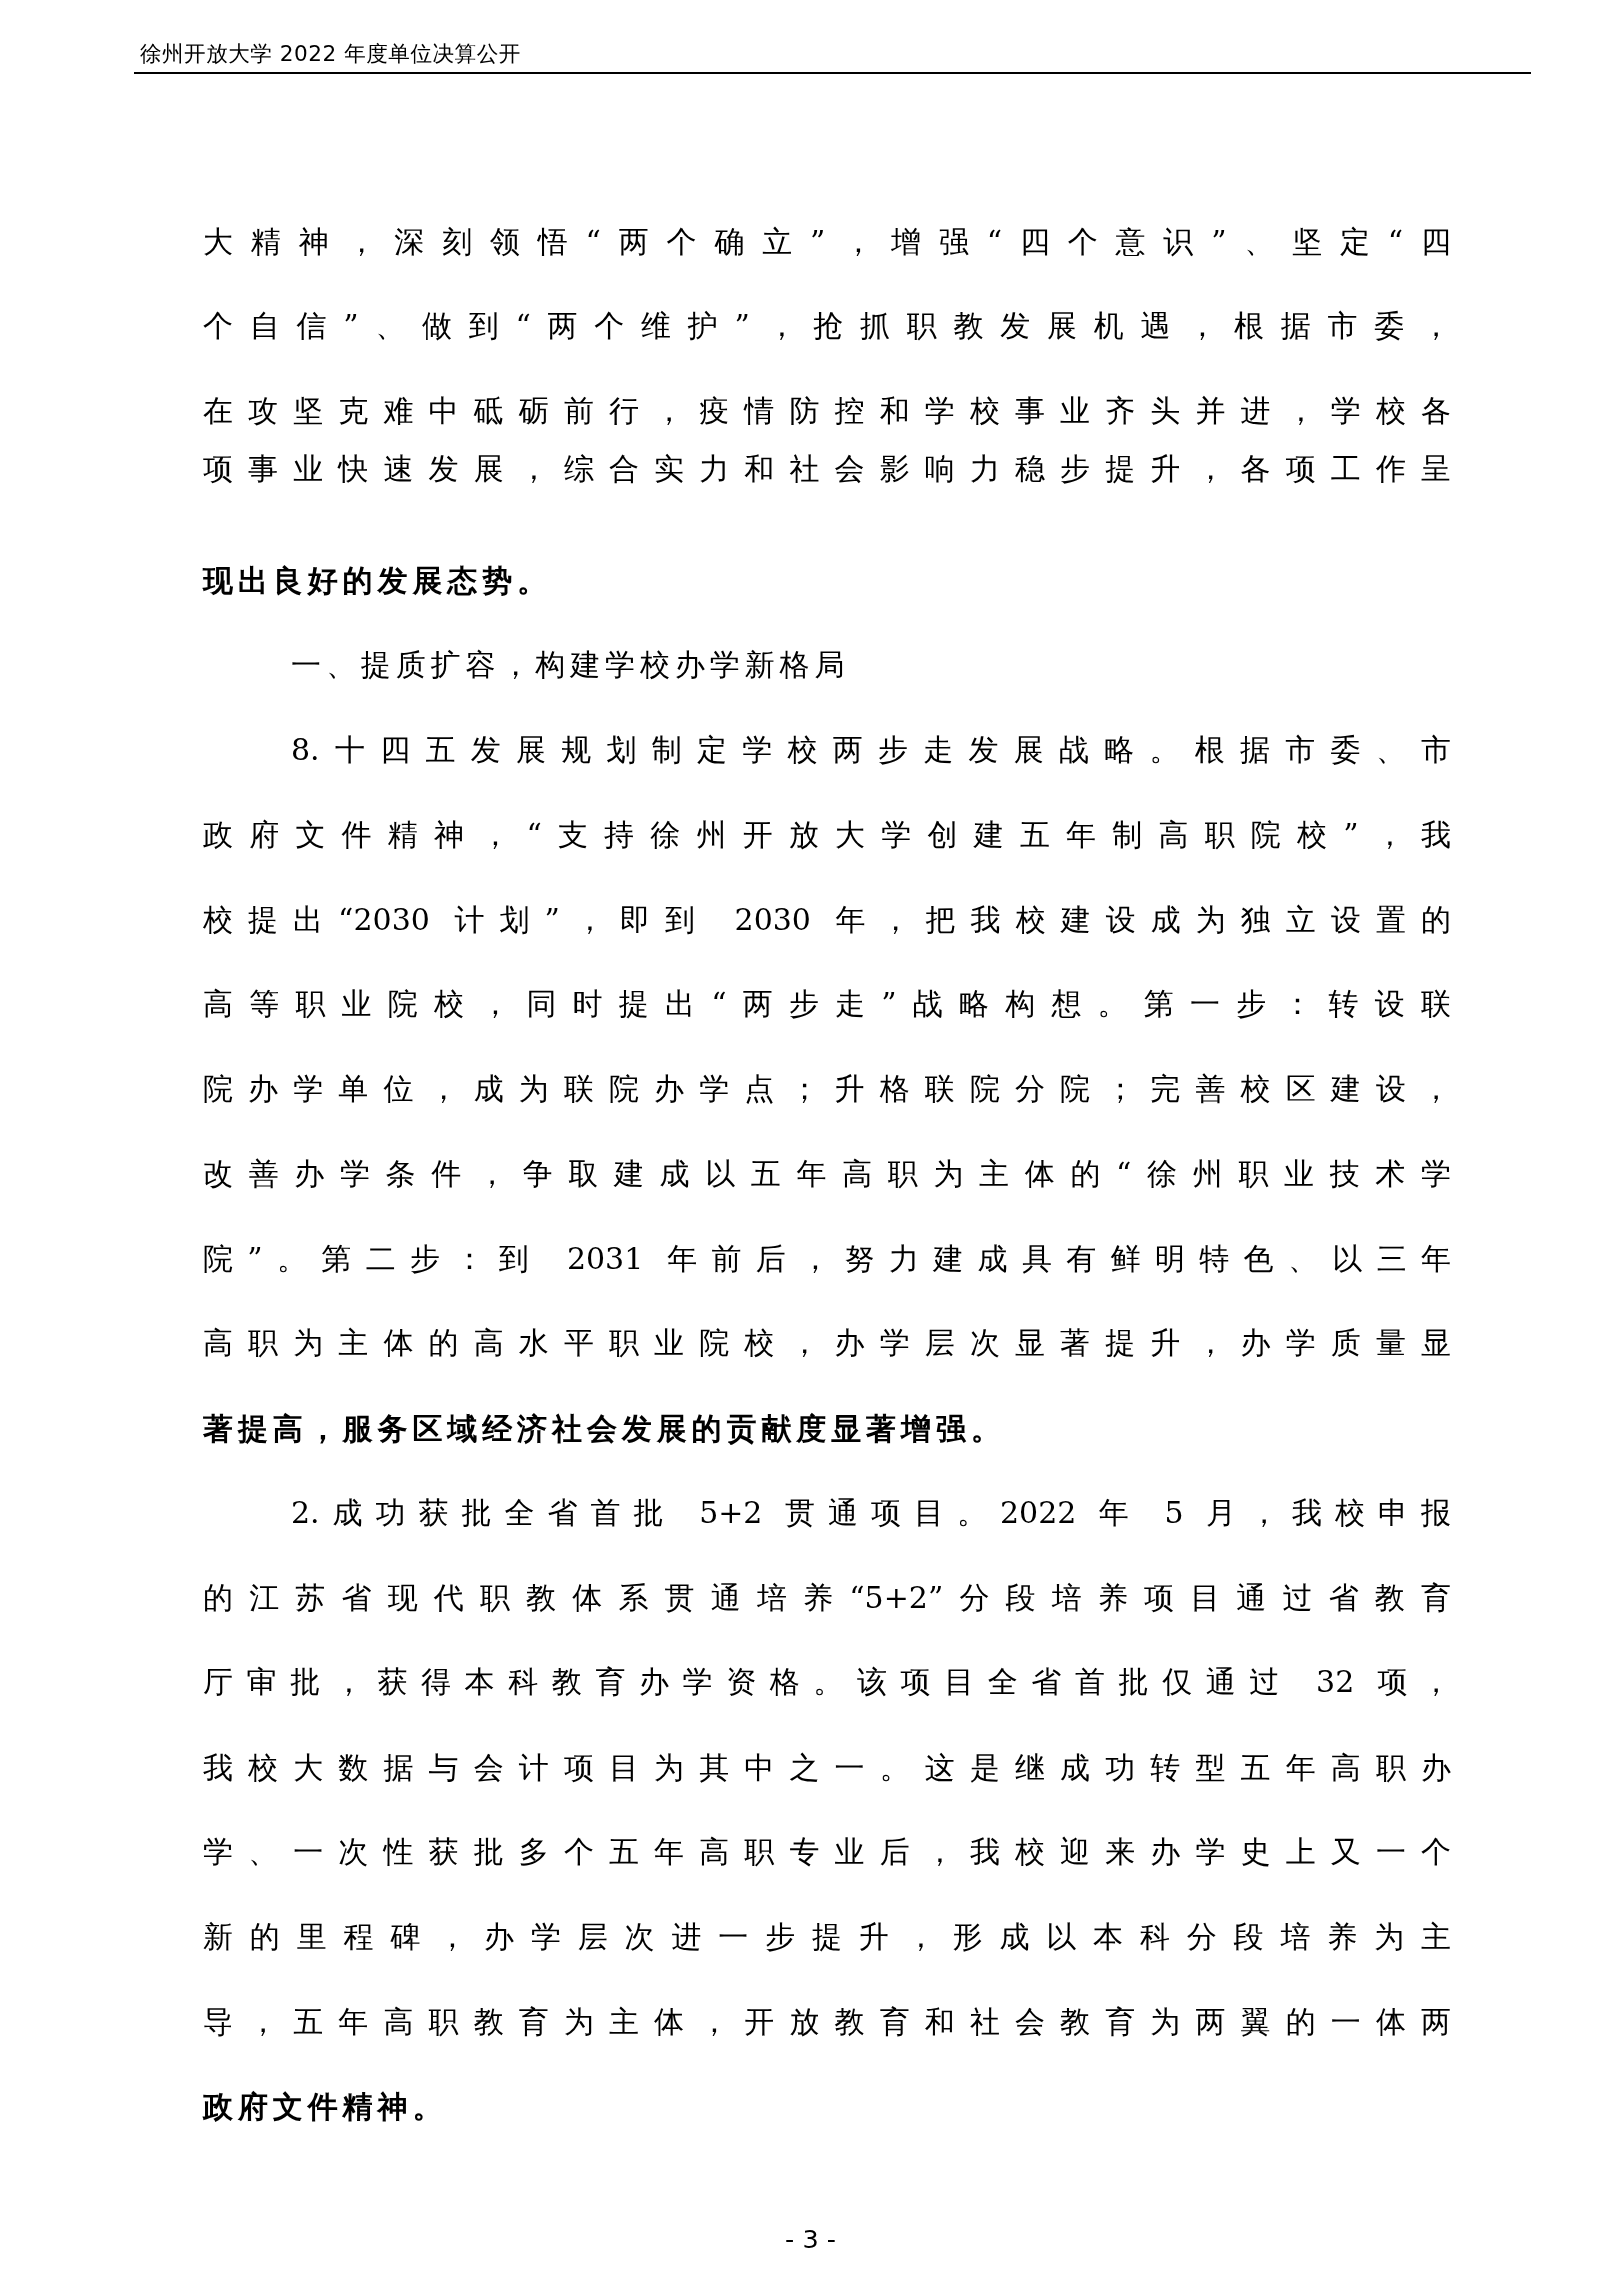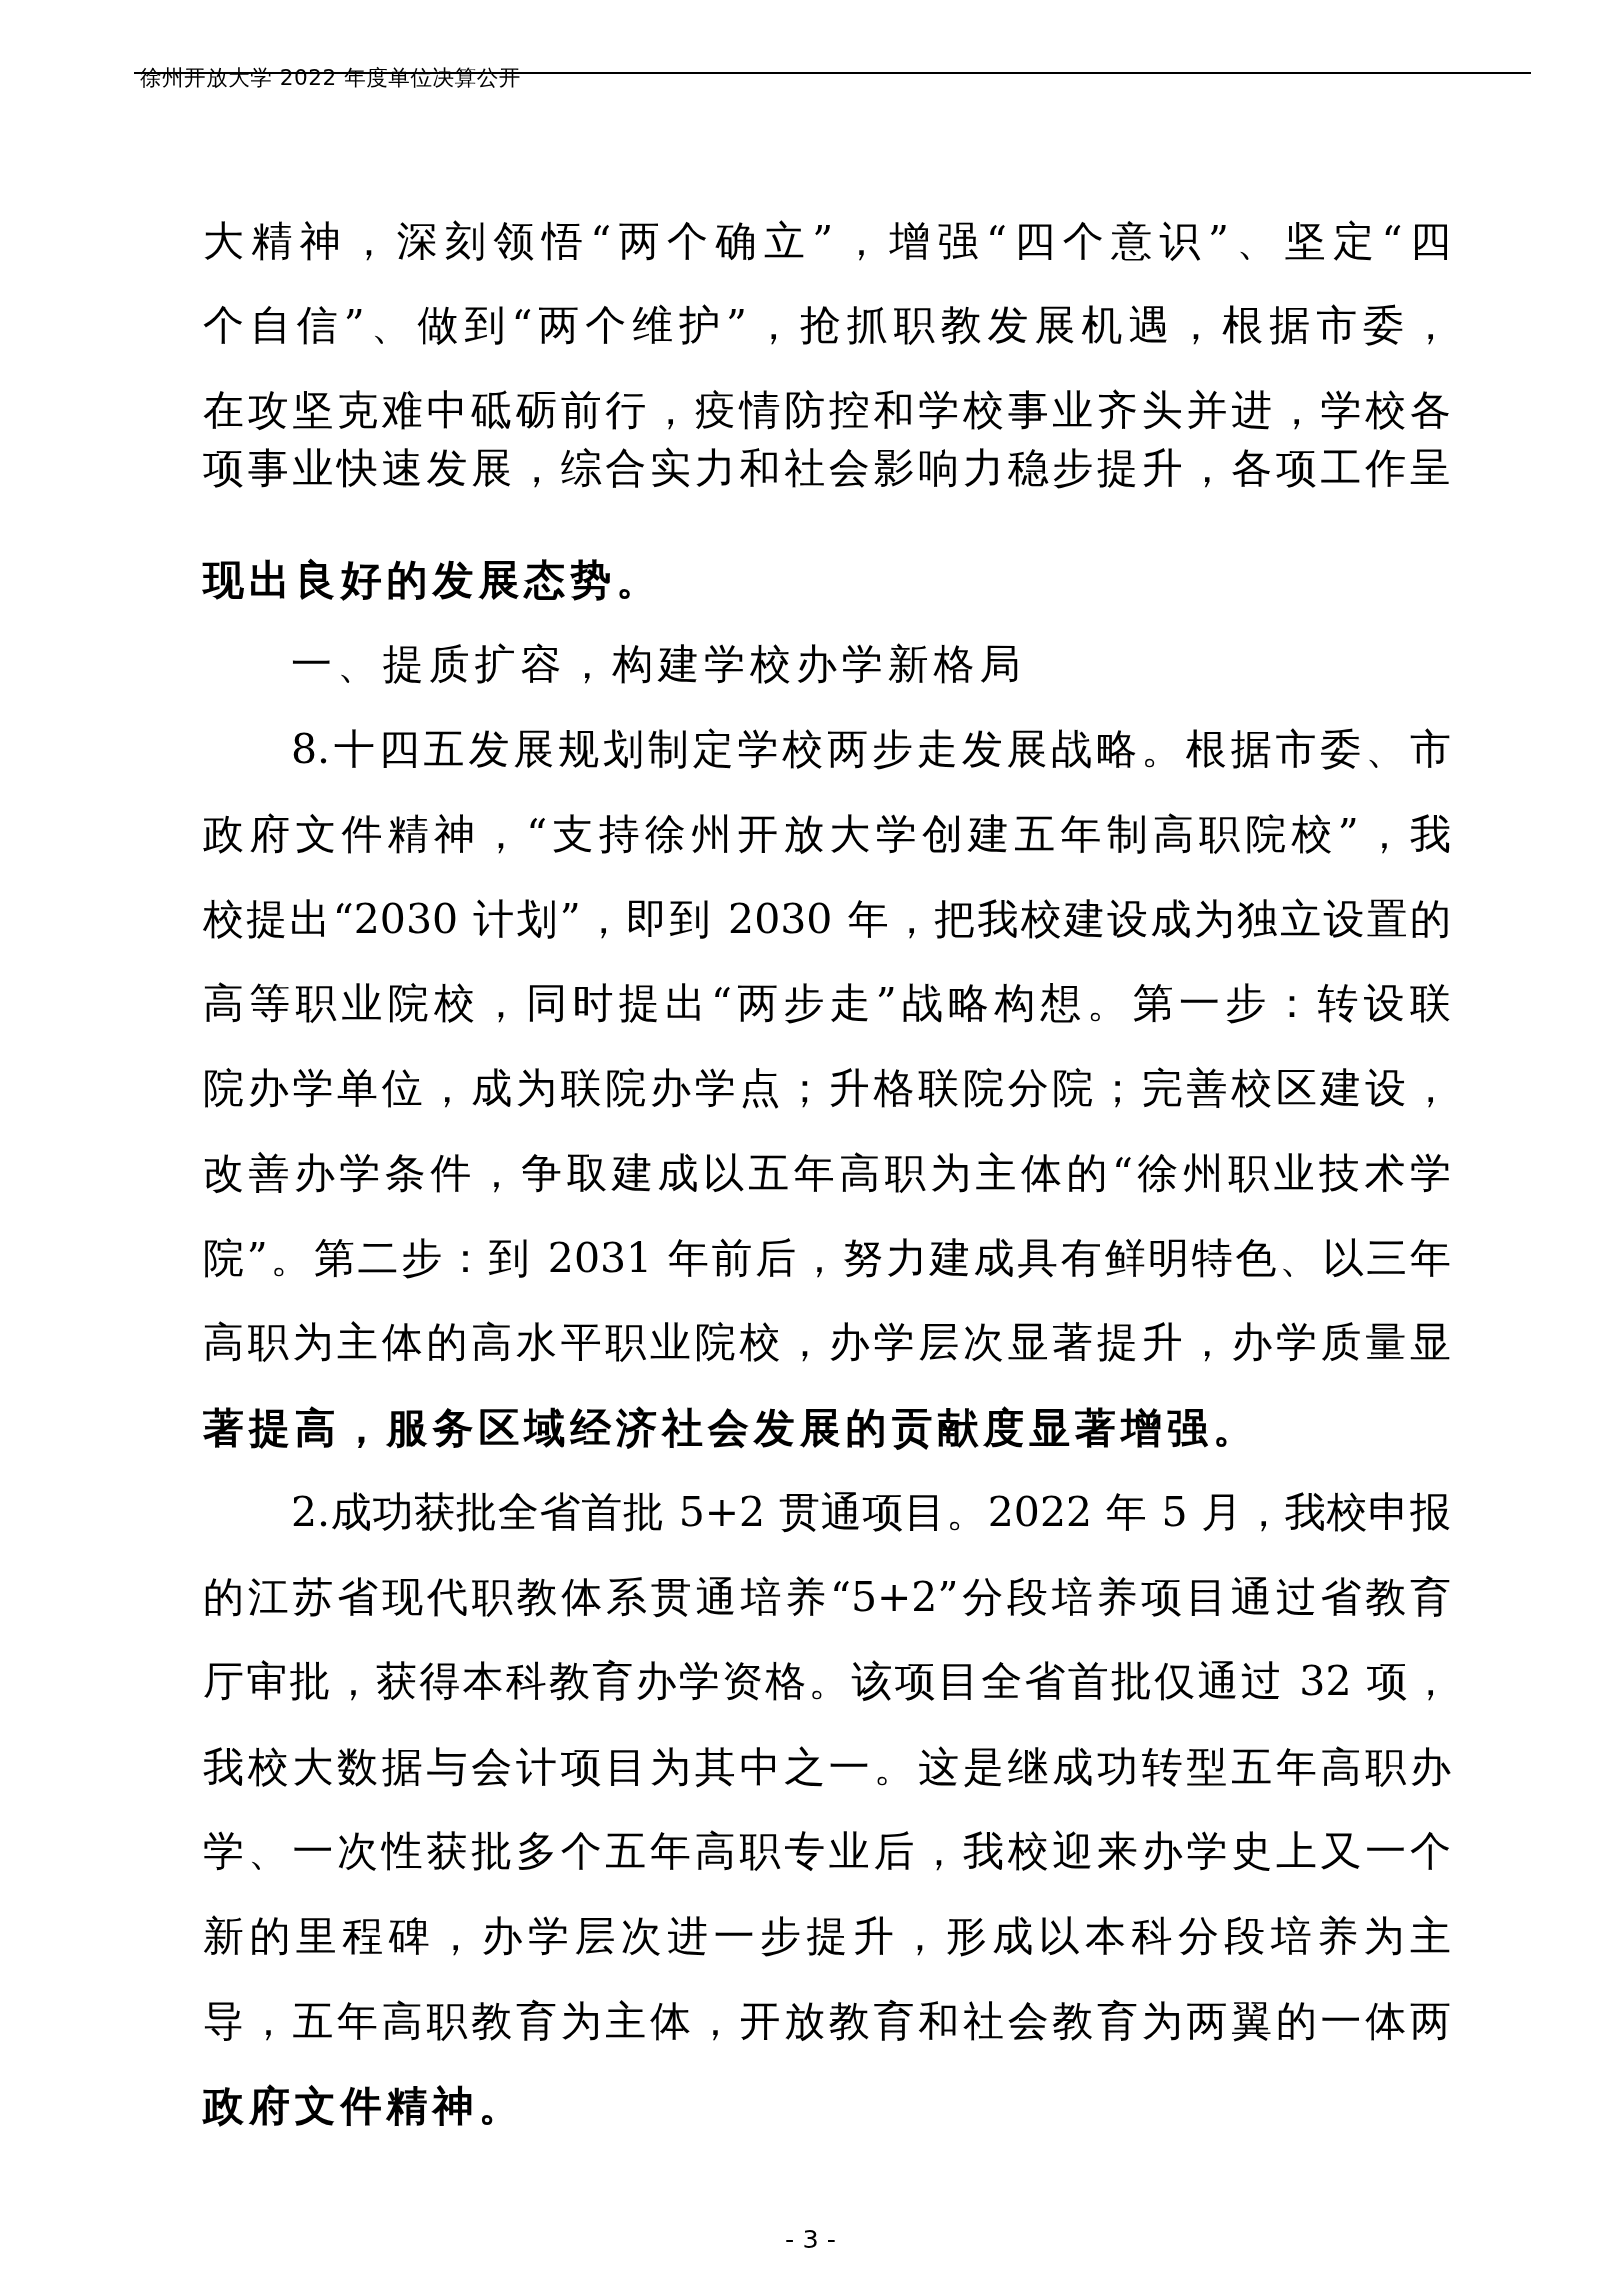--- a/index.html
+++ b/index.html
@@ -1,24 +1,24 @@
 <!DOCTYPE html>
 <html><head>
 <meta charset="utf-8">
 <style>
   html, body { margin: 0; padding: 0; background: #ffffff; }
   body { width: 1621px; height: 2293px; position: relative; overflow: hidden;
          font-family: "DejaVu Serif", "Liberation Serif", serif; color: #000; }
   .page { position: absolute; left: 0; top: 0; width: 1621px; height: 2293px; background: #fff; }
   .header { position: absolute; left: 134px; top: 39px; width: 1397px; }
   .header-title { position: absolute; left: 5.9px; top: 0; font-size: 21.6px; line-height: 29px;
-                  white-space: nowrap; font-family: "DejaVu Sans", "Liberation Sans", sans-serif; letter-spacing: 0.5px; margin-top: 24px; }
+                  white-space: nowrap; font-family: "DejaVu Sans", "Liberation Sans", sans-serif; letter-spacing: 0.5px; }
   .header-rule { position: absolute; left: 0; top: 33px; width: 1397px; height: 2px; background: #000; }
   .body { position: absolute; left: 203px; top: 0; width: 1248px; }
-  .line { position: absolute; left: 0; height: 51px; line-height: 51px; font-size: 41px;
+  .line { position: absolute; left: 0; height: 51px; line-height: 51px; font-size: 30px;
           white-space: nowrap; width: 1248px; text-align: justify; text-align-last: justify; }
   .line.last { text-align-last: left; letter-spacing: 4.9px; font-weight: bold; }
   .line.indent { left: 88px; width: 1160px; }
   .line.heading { text-align-last: left; letter-spacing: 4.9px; }
   .footer { position: absolute; left: 0; top: 2223px; width: 1621px; text-align: center;
             font-family: "DejaVu Sans", "Liberation Sans", sans-serif; font-size: 25.5px; line-height: 33px; }
 </style>
 </head>
 <body>
 

